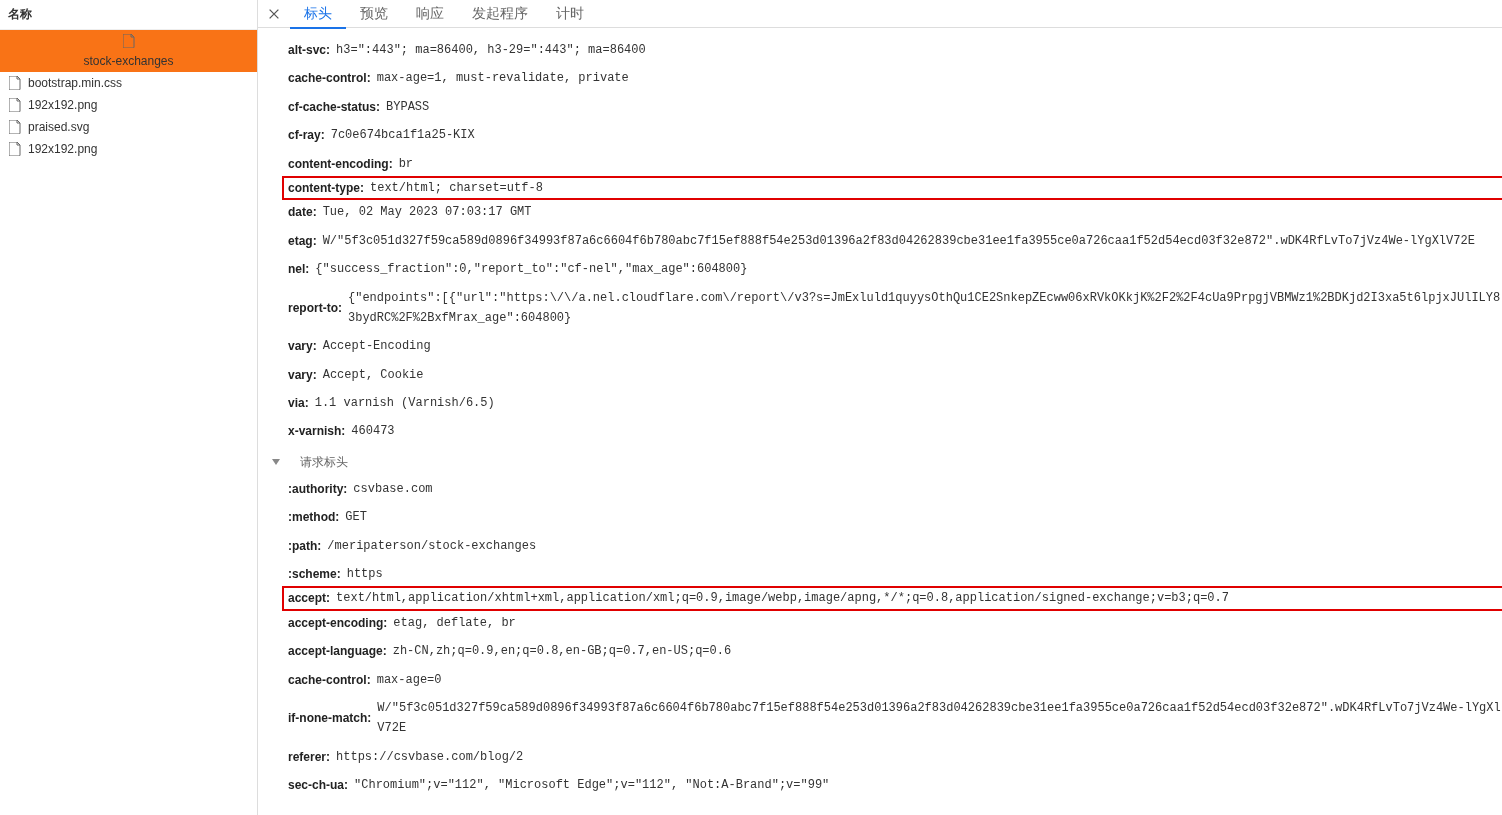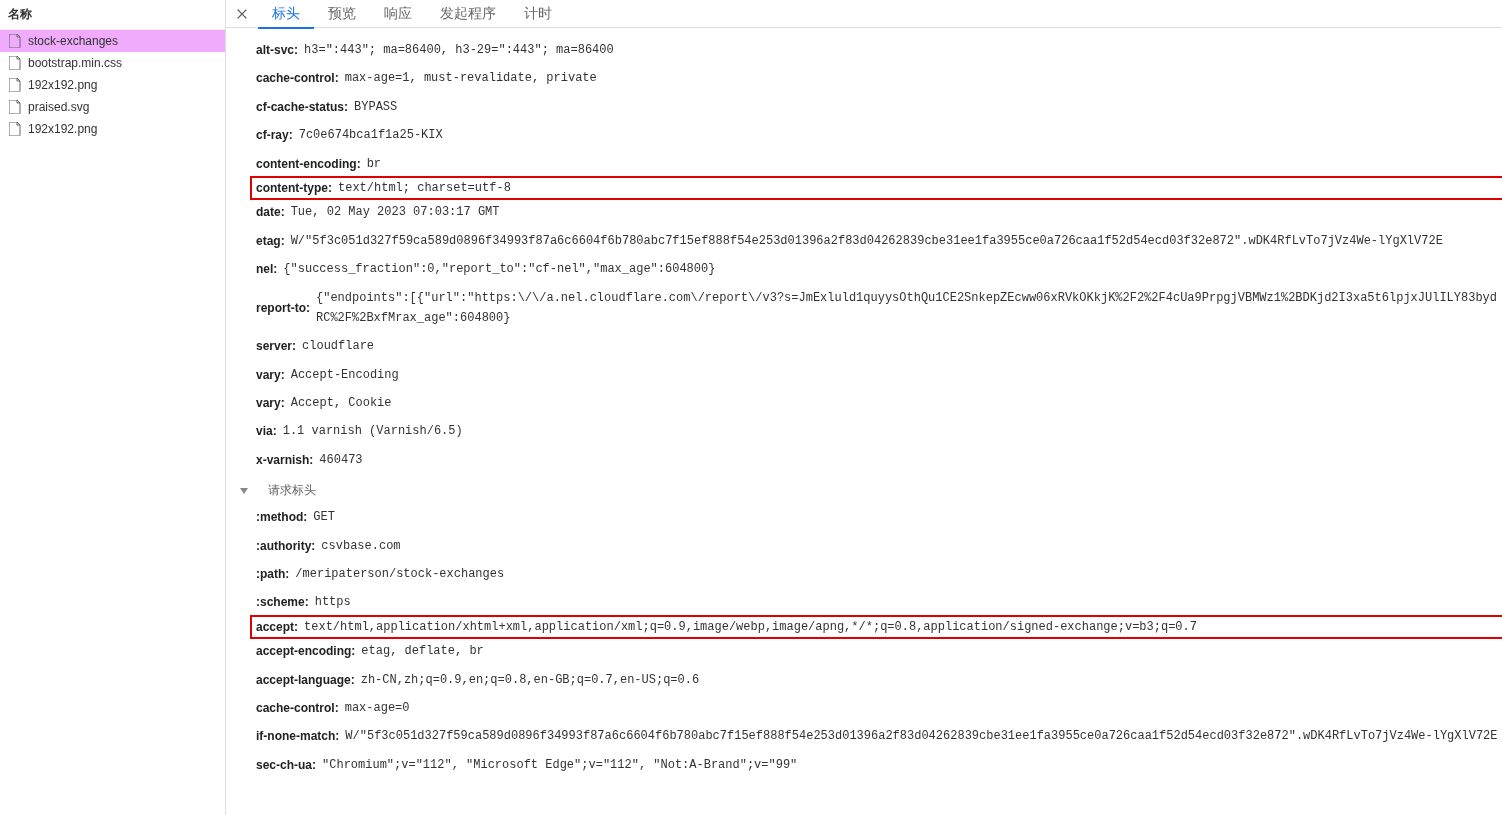--- a/index.html
+++ b/index.html
@@ -8,41 +8,41 @@
     font-family: "Segoe UI", Arial, sans-serif;
     font-size: 12px;
     color: #333;
     background: #fff;
     display: flex;
     height: 815px;
     width: 1502px;
     overflow: hidden;
   }
   .sidebar {
-    width: 226px;
+    width: 258px;
     border-right: 1px solid #ddd;
     background: #fff;
     display: flex;
     flex-direction: column;
   }
   .sidebar-header {
     padding: 6px 8px;
     border-bottom: 1px solid #eee;
     font-weight: bold;
     color: #333;
   }
   .file-list { flex: 1; overflow-y: auto; }
   .file-item {
     display: flex;
     align-items: center;
     gap: 6px;
     padding: 4px 8px;
     cursor: pointer;
   }
-  .file-item.selected { background: #f0abfc; }
+  .file-item.selected { background: #f97316; flex-direction: column; }
   .file-icon {
     width: 14px; height: 14px;
     display: inline-flex;
     align-items: center; justify-content: center;
   }
   .file-icon svg { width: 12px; height: 14px; }
   .main {
     flex: 1;
     display: flex;
     flex-direction: column;
@@ -219,24 +219,20 @@
         </div>
         <div class="header-row">
           <span class="header-name">nel:</span>
           <span class="header-value">{"success_fraction":0,"report_to":"cf-nel","max_age":604800}</span>
         </div>
         <div class="header-row">
           <span class="header-name">report-to:</span>
           <span class="header-value">{"endpoints":[{"url":"https:\/\/a.nel.cloudflare.com\/report\/v3?s=JmExluld1quyysOthQu1CE2SnkepZEcww06xRVkOKkjK%2F2%2F4cUa9PrpgjVBMWz1%2BDKjd2I3xa5t6lpjxJUlILY83bydRC%2F%2BxfMrax_age":604800}</span>
         </div>
         <div class="header-row">
-          <span class="header-name">server:</span>
-          <span class="header-value">cloudflare</span>
-        </div>
-        <div class="header-row">
           <span class="header-name">vary:</span>
           <span class="header-value">Accept-Encoding</span>
         </div>
         <div class="header-row">
           <span class="header-name">vary:</span>
           <span class="header-value">Accept, Cookie</span>
         </div>
         <div class="header-row">
           <span class="header-name">via:</span>
           <span class="header-value">1.1 varnish (Varnish/6.5)</span>
@@ -245,26 +241,26 @@
           <span class="header-name">x-varnish:</span>
           <span class="header-value">460473</span>
         </div>
       </div>
     <div class="section-title">
       <span class="tri"></span>
       <span>请求标头</span>
     </div>
     <div class="headers-block" id="request-headers">
         <div class="header-row">
+          <span class="header-name">:authority:</span>
+          <span class="header-value">csvbase.com</span>
+        </div>
+        <div class="header-row">
           <span class="header-name">:method:</span>
           <span class="header-value">GET</span>
-        </div>
-        <div class="header-row">
-          <span class="header-name">:authority:</span>
-          <span class="header-value">csvbase.com</span>
         </div>
         <div class="header-row">
           <span class="header-name">:path:</span>
           <span class="header-value">/meripaterson/stock-exchanges</span>
         </div>
         <div class="header-row">
           <span class="header-name">:scheme:</span>
           <span class="header-value">https</span>
         </div>
         <div class="header-row highlight-red">
@@ -279,20 +275,24 @@
           <span class="header-name">accept-language:</span>
           <span class="header-value">zh-CN,zh;q=0.9,en;q=0.8,en-GB;q=0.7,en-US;q=0.6</span>
         </div>
         <div class="header-row">
           <span class="header-name">cache-control:</span>
           <span class="header-value">max-age=0</span>
         </div>
         <div class="header-row">
           <span class="header-name">if-none-match:</span>
           <span class="header-value">W/"5f3c051d327f59ca589d0896f34993f87a6c6604f6b780abc7f15ef888f54e253d01396a2f83d04262839cbe31ee1fa3955ce0a726caa1f52d54ecd03f32e872".wDK4RfLvTo7jVz4We-lYgXlV72E</span>
+        </div>
+        <div class="header-row">
+          <span class="header-name">referer:</span>
+          <span class="header-value">https://csvbase.com/blog/2</span>
         </div>
         <div class="header-row">
           <span class="header-name">sec-ch-ua:</span>
           <span class="header-value">"Chromium";v="112", "Microsoft Edge";v="112", "Not:A-Brand";v="99"</span>
         </div>
       </div>
   </div>
 </div>
 
 </body></html>

